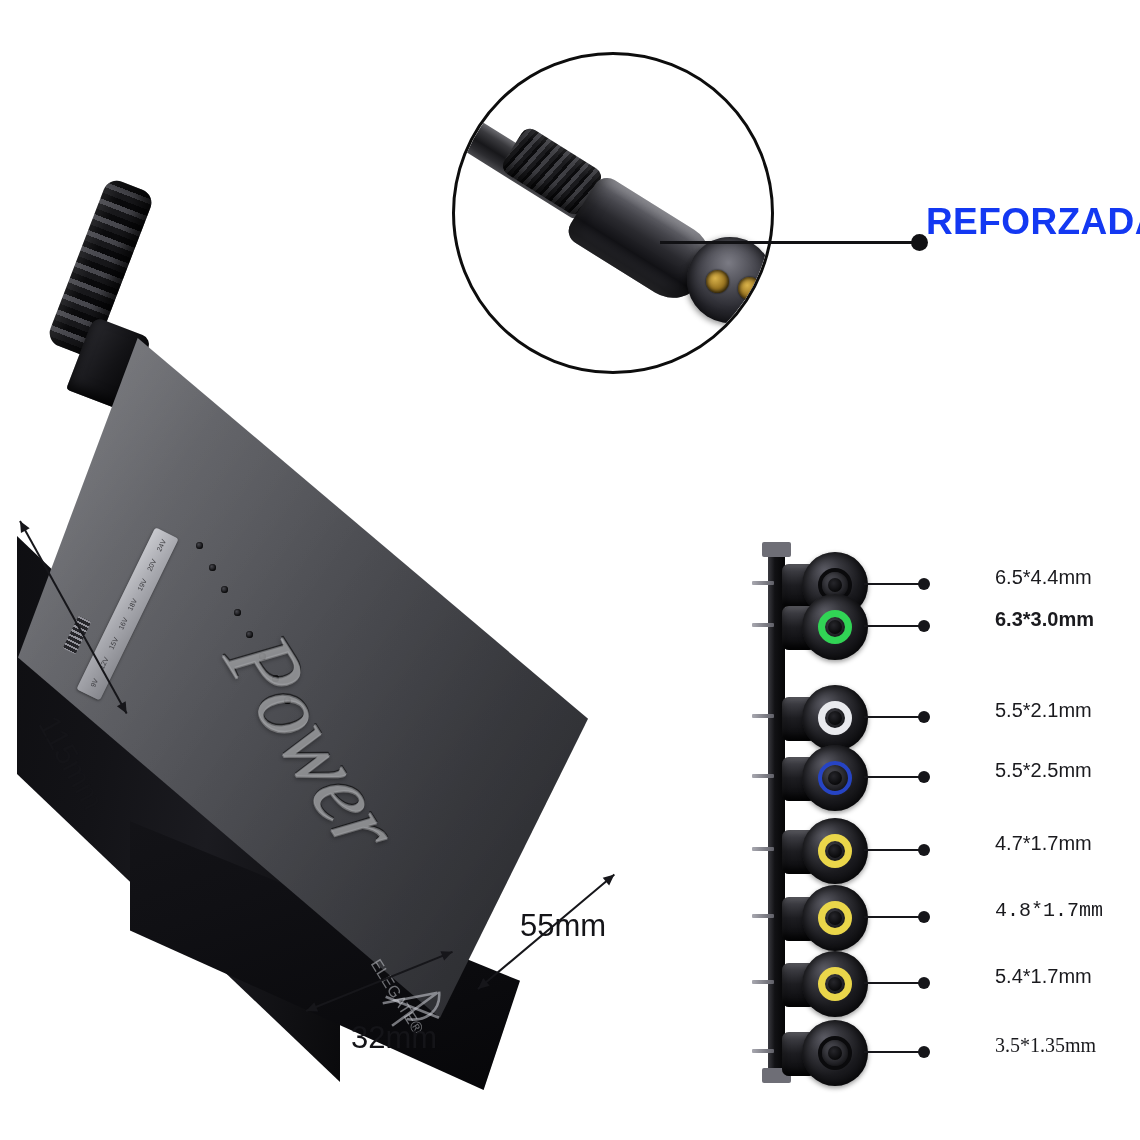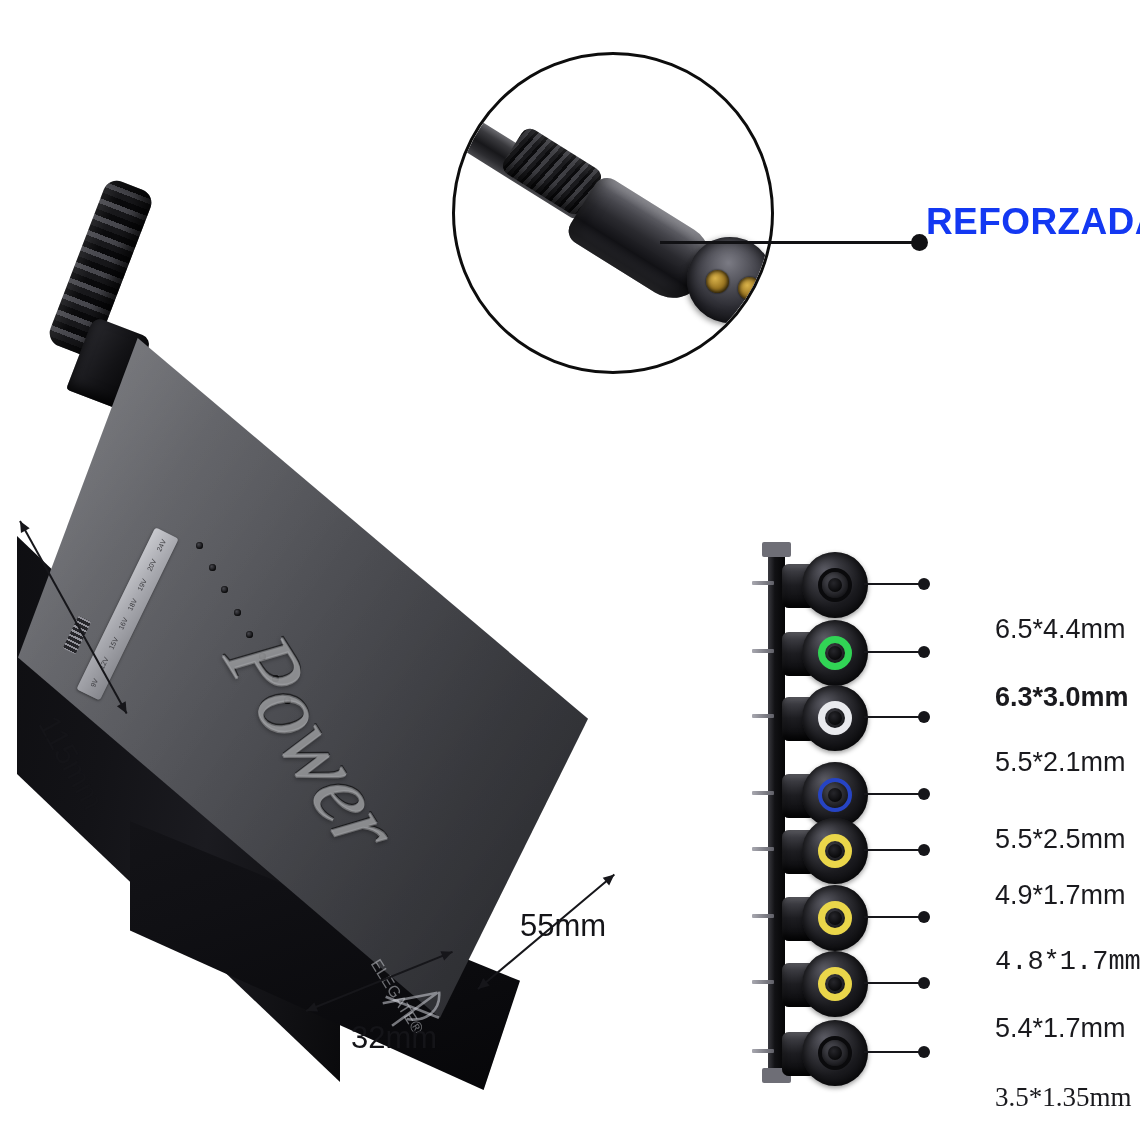--- a/index.html
+++ b/index.html
@@ -412,24 +412,23 @@
     top: 26px;
     width: 12px;
     height: 12px;
     border-radius: 50%;
     background: #16161a;
   }
   .tip-label {
     position: absolute;
     left: 243px;
     top: 14px;
-    font-size: 27px;
+    font-size: 20px;
     color: #1a1a1e;
     white-space: nowrap;
-    margin-top: 48px;
   }
 </style>
 </head>
 <body>
 
 <div id="page">
 
   <div class="callout-circle">
     <div class="callout-clip">
       <div class="inset-cable"></div>
@@ -507,21 +506,21 @@
         <div class="tip-pin"></div>
         <div class="tip-neck"></div>
         <div class="tip-barrel">
           <div class="tip-ring" style="border:4px solid #0a0a0c;box-shadow:inset 0 0 6px rgba(0,0,0,.7);"></div>
           <div class="tip-hole"></div>
         </div>
         <div class="tip-lead"></div>
         <div class="tip-dot"></div>
         <div class="tip-label">6.5*4.4mm</div>
       </div>
-      <div class="tip-row" style="top: 620px; font-weight: bold;">
+      <div class="tip-row" style="top: 594px; font-weight: bold;">
         <div class="tip-pin"></div>
         <div class="tip-neck"></div>
         <div class="tip-barrel">
           <div class="tip-ring" style="border:7px solid #31d455;box-shadow:inset 0 0 6px rgba(0,0,0,.7);"></div>
           <div class="tip-hole"></div>
         </div>
         <div class="tip-lead"></div>
         <div class="tip-dot"></div>
         <div class="tip-label">6.3*3.0mm</div>
       </div>
@@ -529,41 +528,41 @@
         <div class="tip-pin"></div>
         <div class="tip-neck"></div>
         <div class="tip-barrel">
           <div class="tip-ring" style="border:7px solid #e9eaee;box-shadow:inset 0 0 6px rgba(0,0,0,.7);"></div>
           <div class="tip-hole"></div>
         </div>
         <div class="tip-lead"></div>
         <div class="tip-dot"></div>
         <div class="tip-label">5.5*2.1mm</div>
       </div>
-      <div class="tip-row" style="top: 762px;">
+      <div class="tip-row" style="top: 745px;">
         <div class="tip-pin"></div>
         <div class="tip-neck"></div>
         <div class="tip-barrel">
           <div class="tip-ring" style="border:4px solid #2644c4;box-shadow:inset 0 0 6px rgba(0,0,0,.7);"></div>
           <div class="tip-hole"></div>
         </div>
         <div class="tip-lead"></div>
         <div class="tip-dot"></div>
         <div class="tip-label">5.5*2.5mm</div>
       </div>
       <div class="tip-row" style="top: 818px;">
         <div class="tip-pin"></div>
         <div class="tip-neck"></div>
         <div class="tip-barrel">
           <div class="tip-ring" style="border:7px solid #ead64a;box-shadow:inset 0 0 6px rgba(0,0,0,.7);"></div>
           <div class="tip-hole"></div>
         </div>
         <div class="tip-lead"></div>
         <div class="tip-dot"></div>
-        <div class="tip-label">4.9*1.7mm</div>
+        <div class="tip-label">4.7*1.7mm</div>
       </div>
       <div class="tip-row" style="top: 884.5px; font-family: Liberation Mono, monospace;">
         <div class="tip-pin"></div>
         <div class="tip-neck"></div>
         <div class="tip-barrel">
           <div class="tip-ring" style="border:7px solid #ead64a;box-shadow:inset 0 0 6px rgba(0,0,0,.7);"></div>
           <div class="tip-hole"></div>
         </div>
         <div class="tip-lead"></div>
         <div class="tip-dot"></div>

